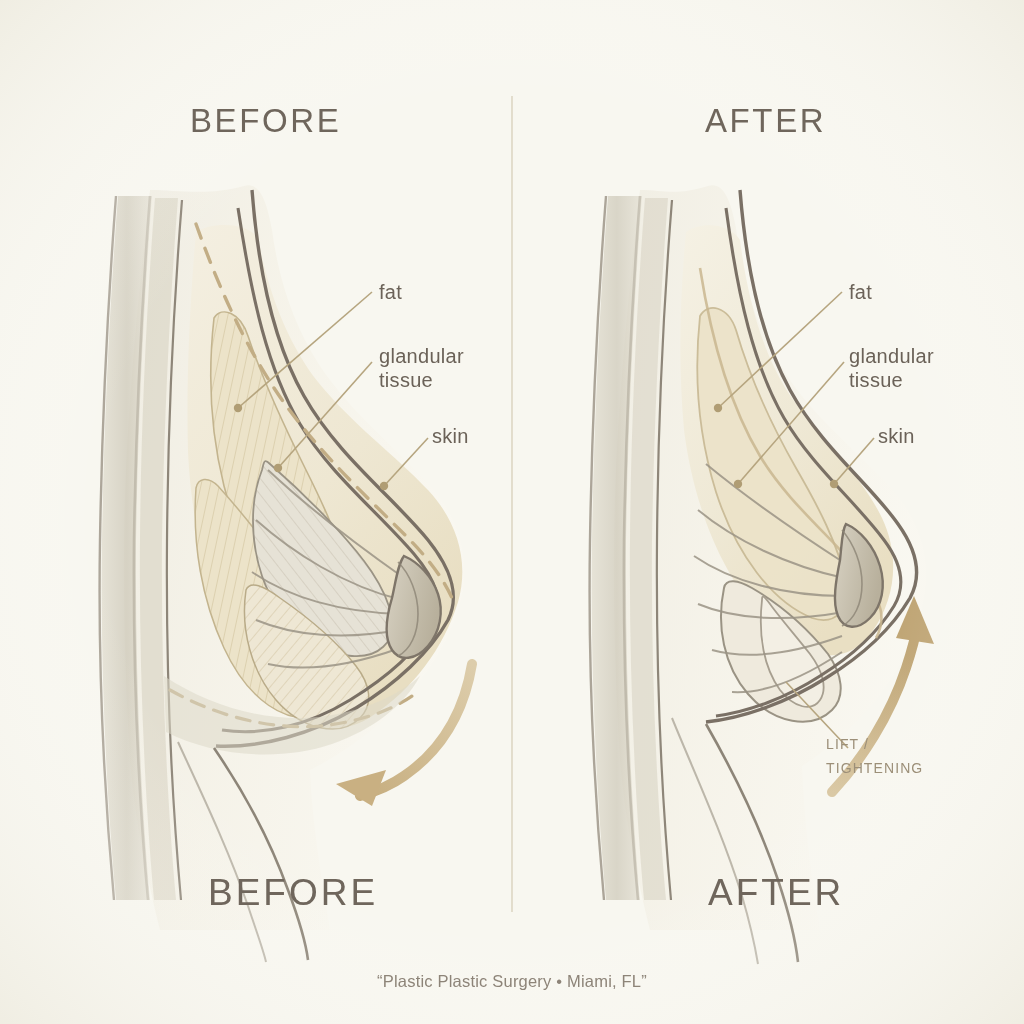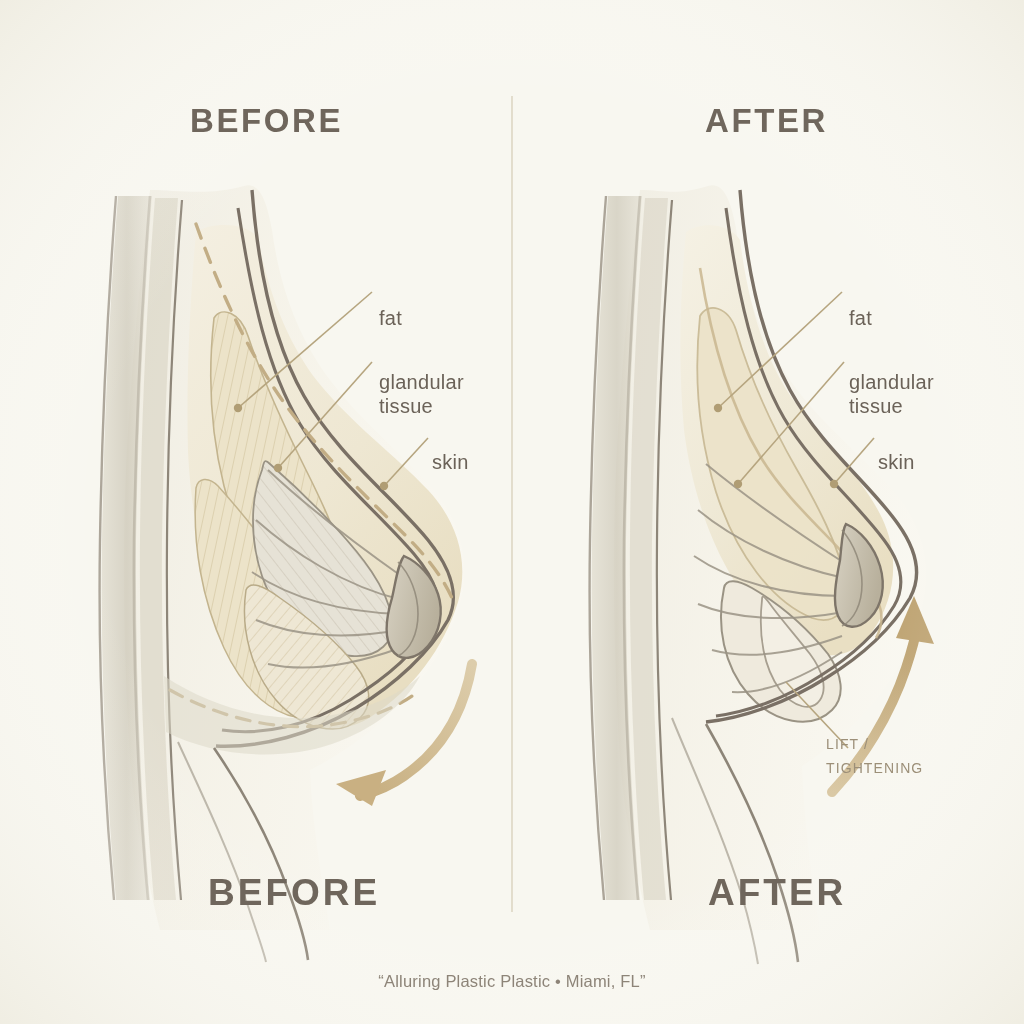--- a/index.html
+++ b/index.html
@@ -8,32 +8,31 @@
     background:#f8f7f0;
     font-family:"Liberation Sans", sans-serif;
   }
   #stage{position:relative;width:1024px;height:1024px;}
   #art{position:absolute;inset:0;}
   .ttl{
     position:absolute;
     color:#6f665c;
     font-size:33px;
     letter-spacing:2.6px;
-    font-weight:700;
+    font-weight:400;
     white-space:nowrap;
   }
   .ttl.big{font-size:37px;letter-spacing:3px;}
   .lbl{
     position:absolute;
     color:#6b6258;
     font-size:20px;
     letter-spacing:.3px;
     line-height:24px;
     white-space:pre-line;
-    margin-top:26px;
   }
   .liftlbl{
     position:absolute;
     color:#9c8f78;
     font-size:14px;
     letter-spacing:1.1px;
     line-height:24px;
     white-space:pre-line;
     text-align:left;
   }
@@ -333,15 +332,15 @@
   <div class="lbl" style="left:849px;top:344px;">glandular
 tissue</div>
   <div class="lbl" style="left:878px;top:424px;">skin</div>
 
   <div class="liftlbl" style="left:826px;top:732px;">LIFT /
 TIGHTENING</div>
 
   <div class="ttl big" style="left:208px;top:872px;">BEFORE</div>
   <div class="ttl big" style="left:708px;top:872px;">AFTER</div>
 
-  <div class="foot" style="left:0;top:972px;width:1024px;text-align:center;">“Alluring Plastic Plastic • Miami, FL”</div>
+  <div class="foot" style="left:0;top:972px;width:1024px;text-align:center;">“Plastic Plastic Surgery • Miami, FL”</div>
 
 </div>
 
 </body></html>

